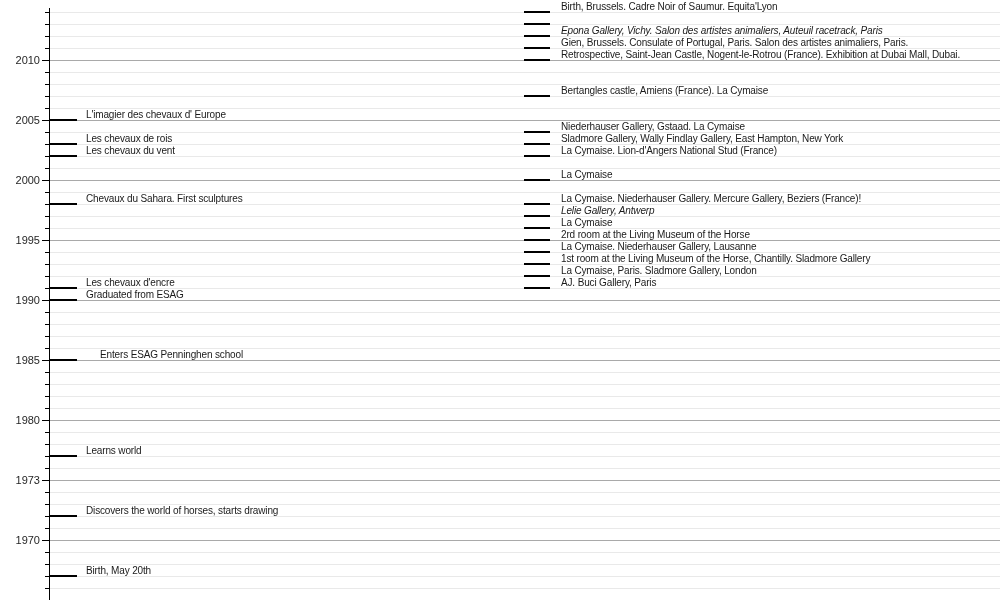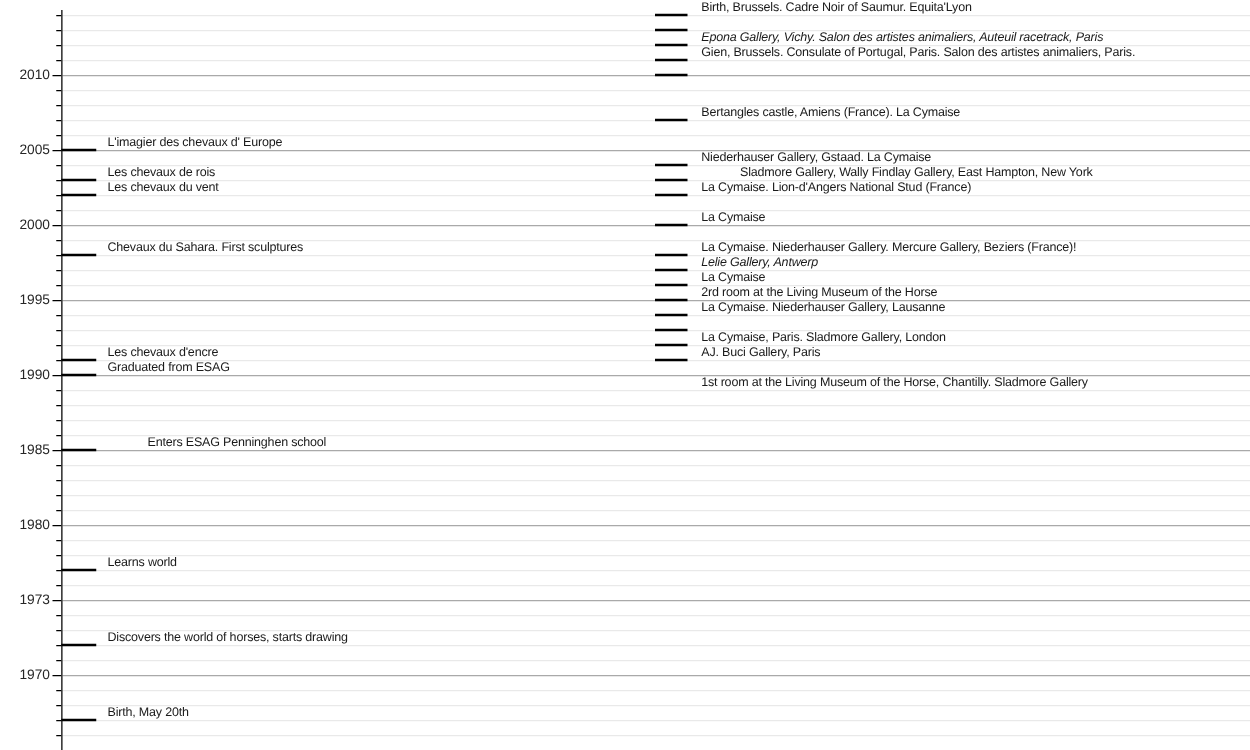--- a/index.html
+++ b/index.html
@@ -138,54 +138,55 @@
     <div class="event-label" style="left: 86px; top: 133px; color: rgb(26, 26, 26);">Les chevaux de rois</div>
     <div class="event-dash" style="left: 49px; width: 28px; top: 155px; background: rgb(0, 0, 0);"></div>
     <div class="event-label" style="left: 86px; top: 145px; color: rgb(26, 26, 26);">Les chevaux du vent</div>
     <div class="event-dash" style="left: 49px; width: 28px; top: 203px; background: rgb(0, 0, 0);"></div>
     <div class="event-label" style="left: 86px; top: 193px; color: rgb(26, 26, 26);">Chevaux du Sahara. First sculptures</div>
     <div class="event-dash" style="left: 49px; width: 28px; top: 287px; background: rgb(0, 0, 0);"></div>
     <div class="event-label" style="left: 86px; top: 277px; color: rgb(26, 26, 26);">Les chevaux d'encre</div>
     <div class="event-dash" style="left: 49px; width: 28px; top: 299px; background: rgb(0, 0, 0);"></div>
     <div class="event-label" style="left: 86px; top: 289px; color: rgb(26, 26, 26);">Graduated from ESAG</div>
     <div class="event-dash" style="left: 49px; width: 28px; top: 359px; background: rgb(0, 0, 0);"></div>
-    <div class="event-label" style="left: 90px; top: 349px; color: rgb(26, 26, 26); padding-left: 28px;">Enters ESAG Penninghen school</div>
+    <div class="event-label" style="left: 72px; top: 349px; color: rgb(26, 26, 26); padding-left: 28px;">Enters ESAG Penninghen school</div>
     <div class="event-dash" style="left: 49px; width: 28px; top: 455px; background: rgb(0, 0, 0);"></div>
     <div class="event-label" style="left: 86px; top: 445px; color: rgb(26, 26, 26);">Learns world</div>
     <div class="event-dash" style="left: 49px; width: 28px; top: 515px; background: rgb(0, 0, 0);"></div>
     <div class="event-label" style="left: 86px; top: 505px; color: rgb(26, 26, 26);">Discovers the world of horses, starts drawing</div>
     <div class="event-dash" style="left: 49px; width: 28px; top: 575px; background: rgb(0, 0, 0);"></div>
     <div class="event-label" style="left: 86px; top: 565px; color: rgb(26, 26, 26);">Birth, May 20th</div>
     <div class="event-dash" style="left: 524px; width: 26px; top: 11px; background: rgb(0, 0, 0);"></div>
     <div class="event-label" style="left: 561px; top: 1px; color: rgb(26, 26, 26);">Birth, Brussels. Cadre Noir of Saumur. Equita'Lyon</div>
     <div class="event-dash" style="left: 524px; width: 26px; top: 23px; background: rgb(0, 0, 0);"></div>
     <div class="event-dash" style="left: 524px; width: 26px; top: 35px; background: rgb(0, 0, 0);"></div>
     <div class="event-label" style="left: 561px; top: 25px; color: rgb(26, 26, 26); font-style: italic;">Epona Gallery, Vichy. Salon des artistes animaliers, Auteuil racetrack, Paris</div>
     <div class="event-dash" style="left: 524px; width: 26px; top: 47px; background: rgb(0, 0, 0);"></div>
     <div class="event-label" style="left: 561px; top: 37px; color: rgb(26, 26, 26);">Gien, Brussels. Consulate of Portugal, Paris. Salon des artistes animaliers, Paris.</div>
     <div class="event-dash" style="left: 524px; width: 26px; top: 59px; background: rgb(0, 0, 0);"></div>
+    <div class="event-label" style="left: 561px; top: 49px; color: rgb(26, 26, 26);">Retrospective, Saint-Jean Castle, Nogent-le-Rotrou (France). Exhibition at Dubai Mall, Dubai.</div>
     <div class="event-dash" style="left: 524px; width: 26px; top: 95px; background: rgb(0, 0, 0);"></div>
     <div class="event-label" style="left: 561px; top: 85px; color: rgb(26, 26, 26);">Bertangles castle, Amiens (France). La Cymaise</div>
     <div class="event-dash" style="left: 524px; width: 26px; top: 131px; background: rgb(0, 0, 0);"></div>
     <div class="event-label" style="left: 561px; top: 121px; color: rgb(26, 26, 26);">Niederhauser Gallery, Gstaad. La Cymaise</div>
     <div class="event-dash" style="left: 524px; width: 26px; top: 143px; background: rgb(0, 0, 0);"></div>
-    <div class="event-label" style="left: 561px; top: 133px; color: rgb(26, 26, 26); margin-left: 31px;">Sladmore Gallery, Wally Findlay Gallery, East Hampton, New York</div>
+    <div class="event-label" style="left: 561px; top: 133px; color: rgb(26, 26, 26);">Sladmore Gallery, Wally Findlay Gallery, East Hampton, New York</div>
     <div class="event-dash" style="left: 524px; width: 26px; top: 155px; background: rgb(0, 0, 0);"></div>
     <div class="event-label" style="left: 561px; top: 145px; color: rgb(26, 26, 26);">La Cymaise. Lion-d'Angers National Stud (France)</div>
     <div class="event-dash" style="left: 524px; width: 26px; top: 179px; background: rgb(0, 0, 0);"></div>
     <div class="event-label" style="left: 561px; top: 169px; color: rgb(26, 26, 26);">La Cymaise</div>
     <div class="event-dash" style="left: 524px; width: 26px; top: 203px; background: rgb(0, 0, 0);"></div>
     <div class="event-label" style="left: 561px; top: 193px; color: rgb(26, 26, 26);">La Cymaise. Niederhauser Gallery. Mercure Gallery, Beziers (France)!</div>
     <div class="event-dash" style="left: 524px; width: 26px; top: 215px; background: rgb(0, 0, 0);"></div>
     <div class="event-label" style="left: 561px; top: 205px; color: rgb(26, 26, 26); font-style: italic;">Lelie Gallery, Antwerp</div>
     <div class="event-dash" style="left: 524px; width: 26px; top: 227px; background: rgb(0, 0, 0);"></div>
     <div class="event-label" style="left: 561px; top: 217px; color: rgb(26, 26, 26);">La Cymaise</div>
     <div class="event-dash" style="left: 524px; width: 26px; top: 239px; background: rgb(0, 0, 0);"></div>
     <div class="event-label" style="left: 561px; top: 229px; color: rgb(26, 26, 26);">2rd room at the Living Museum of the Horse</div>
     <div class="event-dash" style="left: 524px; width: 26px; top: 251px; background: rgb(0, 0, 0);"></div>
     <div class="event-label" style="left: 561px; top: 241px; color: rgb(26, 26, 26);">La Cymaise. Niederhauser Gallery, Lausanne</div>
     <div class="event-dash" style="left: 524px; width: 26px; top: 263px; background: rgb(0, 0, 0);"></div>
-    <div class="event-label" style="left: 561px; top: 253px; color: rgb(26, 26, 26); margin-top: 48px;">1st room at the Living Museum of the Horse, Chantilly. Sladmore Gallery</div>
+    <div class="event-label" style="left: 561px; top: 253px; color: rgb(26, 26, 26);">1st room at the Living Museum of the Horse, Chantilly. Sladmore Gallery</div>
     <div class="event-dash" style="left: 524px; width: 26px; top: 275px; background: rgb(0, 0, 0);"></div>
     <div class="event-label" style="left: 561px; top: 265px; color: rgb(26, 26, 26);">La Cymaise, Paris. Sladmore Gallery, London</div>
     <div class="event-dash" style="left: 524px; width: 26px; top: 287px; background: rgb(0, 0, 0);"></div>
     <div class="event-label" style="left: 561px; top: 277px; color: rgb(26, 26, 26);">AJ. Buci Gallery, Paris</div>
   </div>
 
 </body></html>

